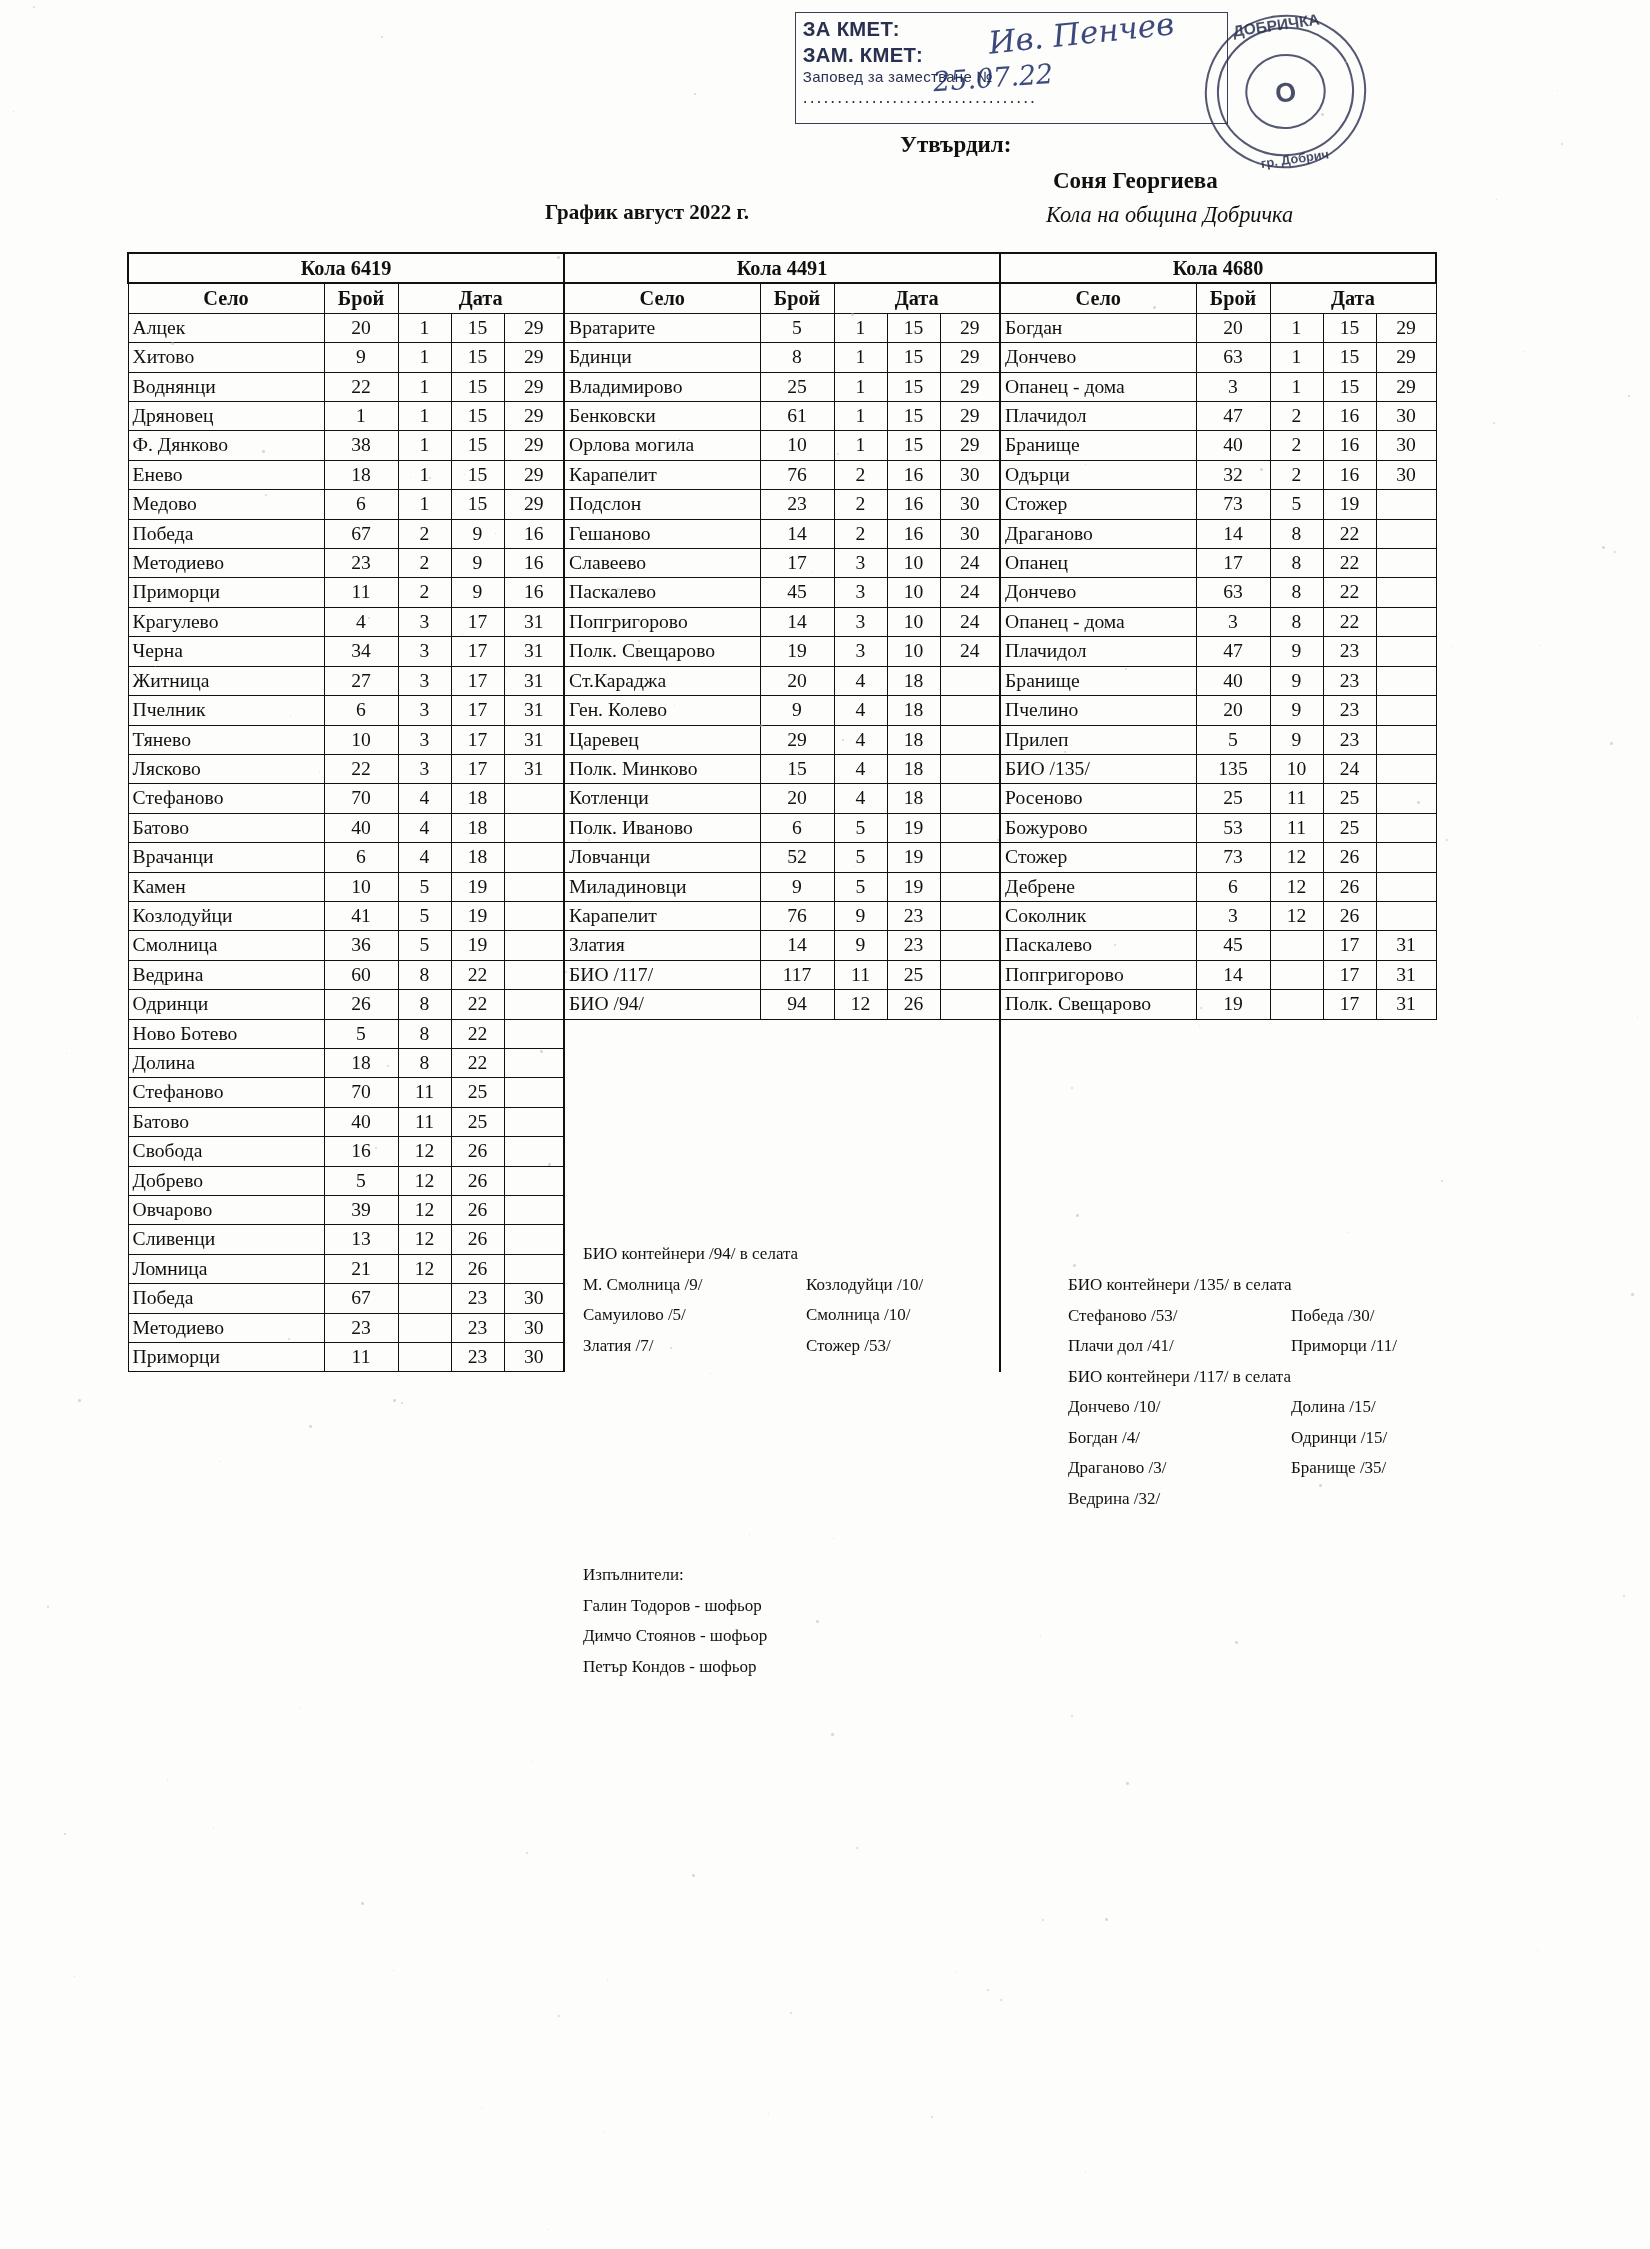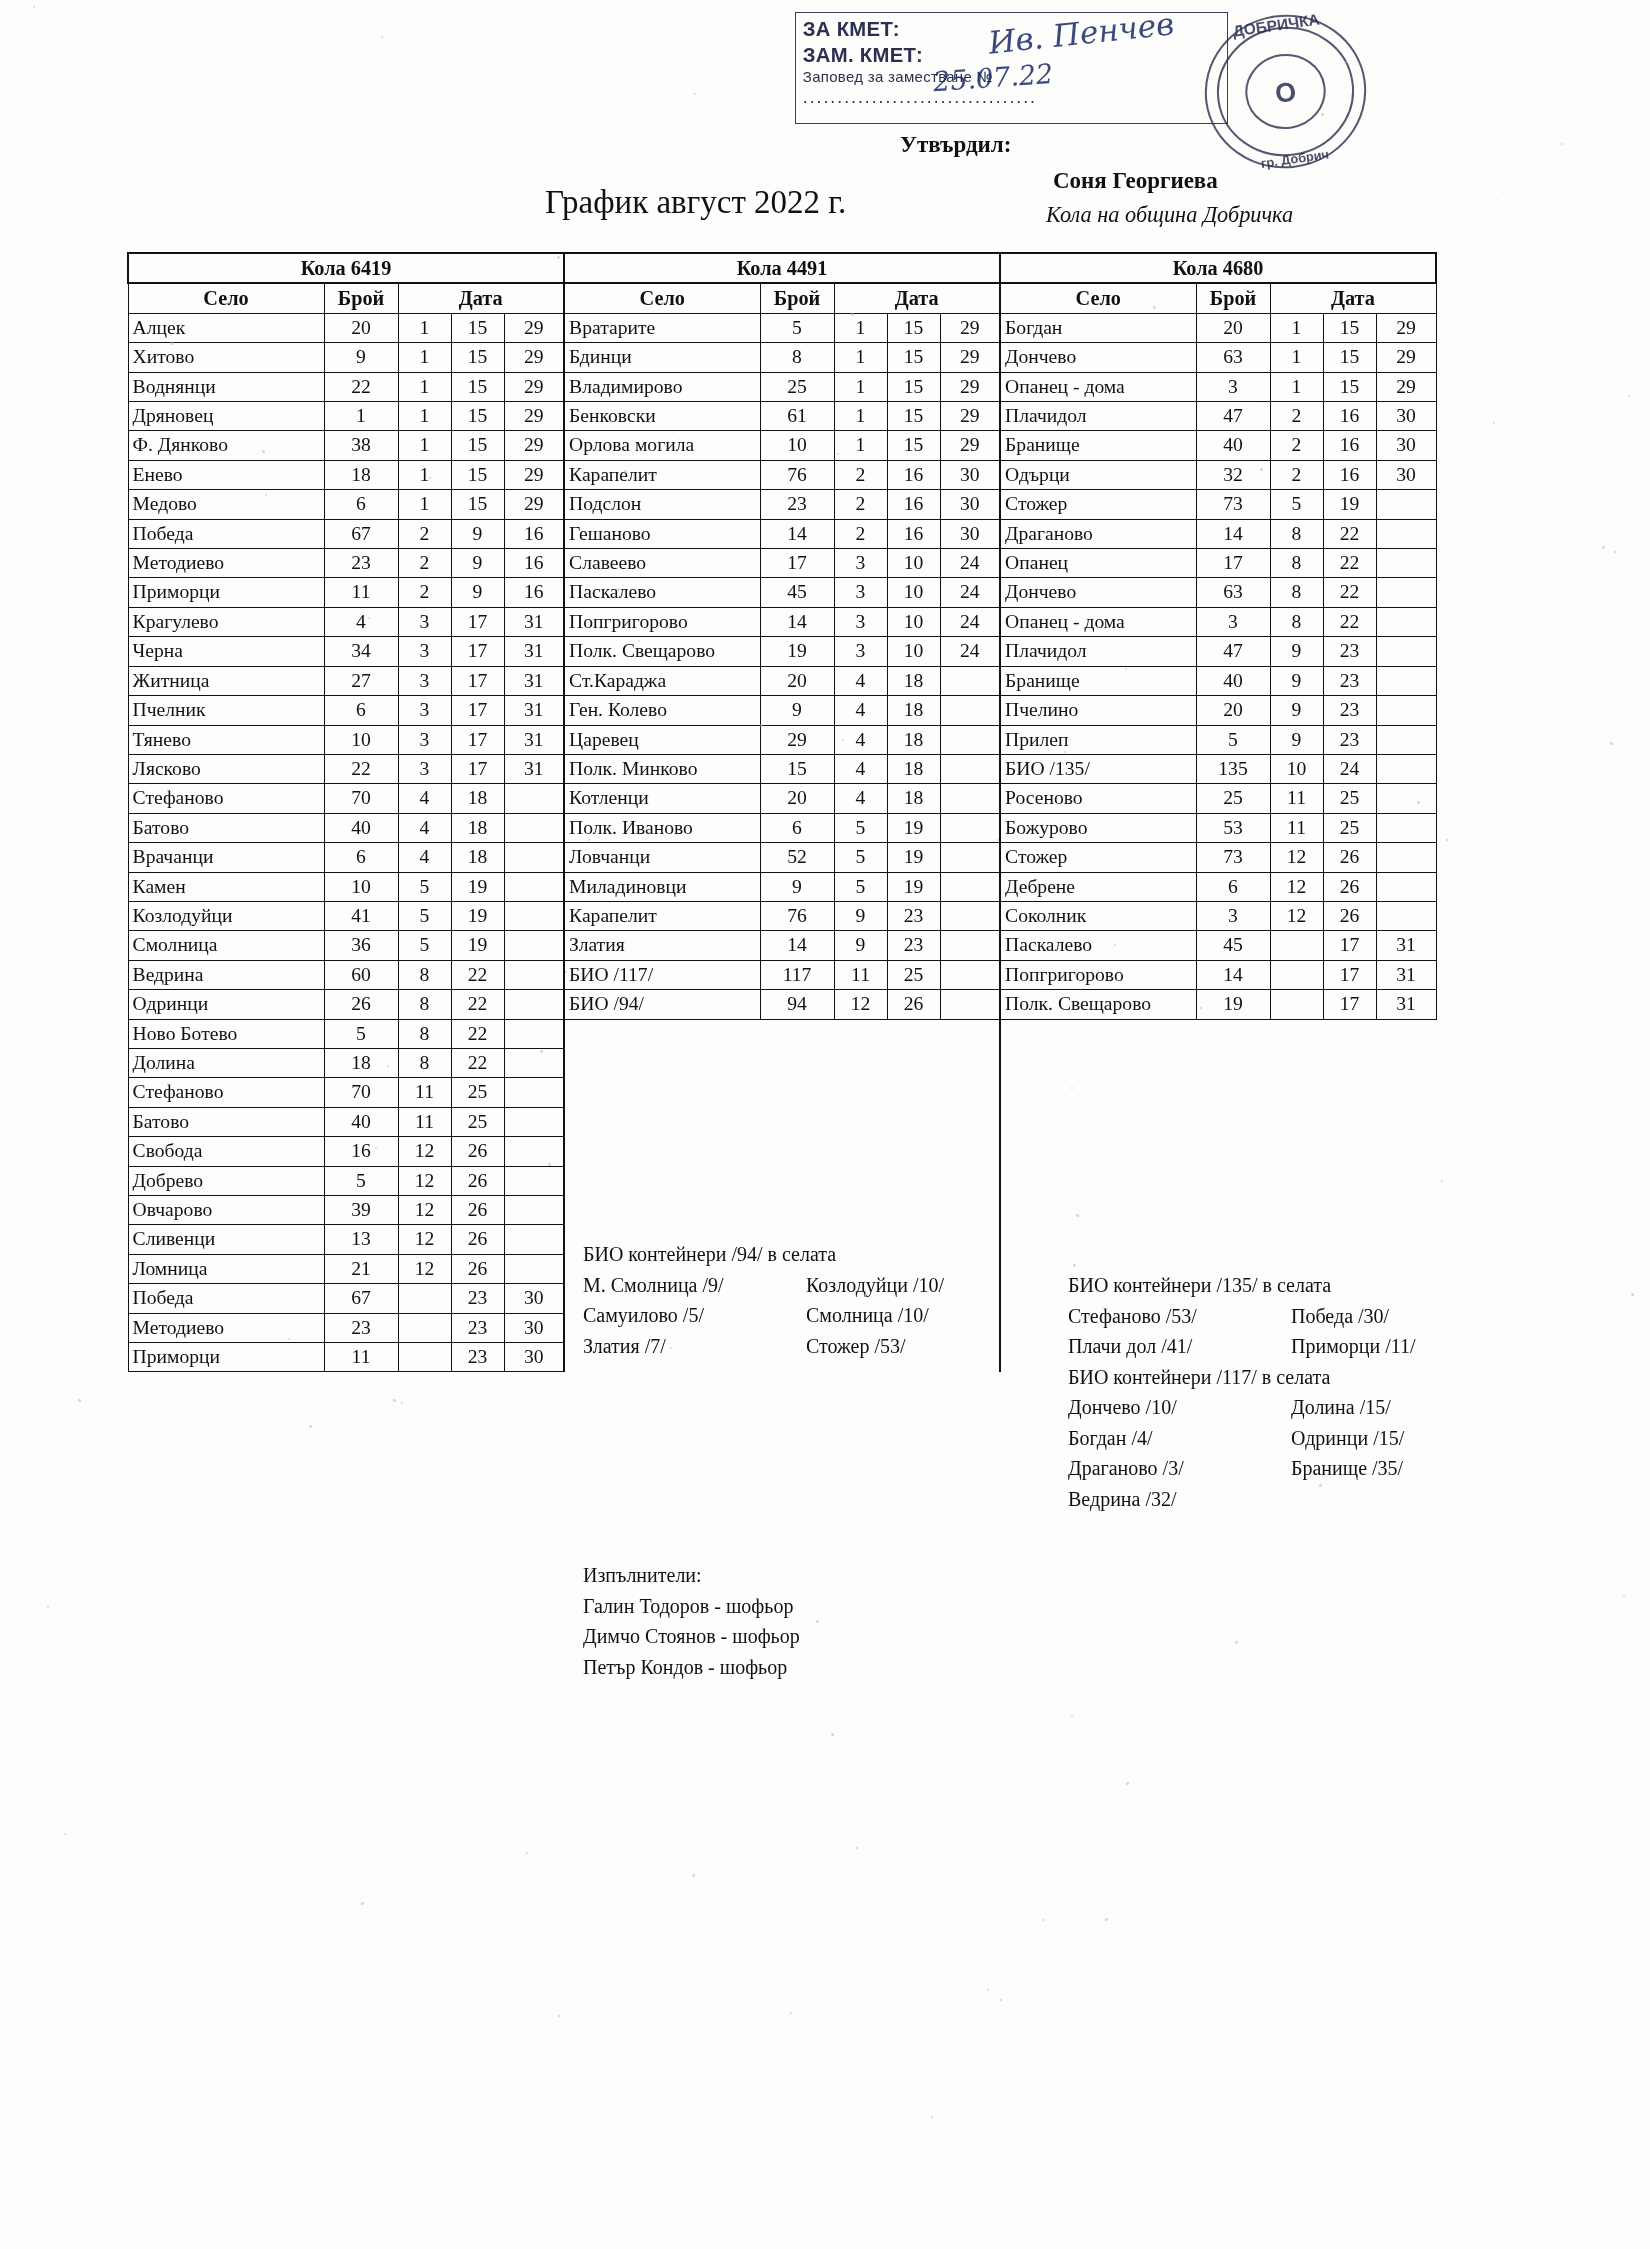--- a/index.html
+++ b/index.html
@@ -107,23 +107,23 @@
   .mayor-title {
     position: absolute;
     left: 1046px;
     top: 202px;
     font-size: 22.3px;
     font-style: italic;
   }
   .doc-title {
     position: absolute;
     left: 545px;
-    top: 184px;
-    font-size: 33px;
-    font-weight: 400;
+    top: 200px;
+    font-size: 21px;
+    font-weight: 700;
   }
 
   
   .table-wrap {
     position: absolute;
     left: 127px;
     top: 252px;
     width: 1421px;
   }
   table.main {
@@ -161,21 +161,21 @@
   col.c-d1 { width: 53px; }
   col.c-d2 { width: 53px; }
   col.c-d3 { width: 60px; }
 
   .thick-left { border-left: 2px solid #111 !important; }
   .outer { border: 2px solid #111 !important; }
 
   
   .notes {
     position: absolute;
-    font-size: 20px;
+    font-size: 17px;
     line-height: 30.5px;
     white-space: nowrap;
   }
   .notes-mid {
     left: 583px;
     top: 1239px;
     width: 474px;
   }
   .notes-right {
     left: 1068px;

